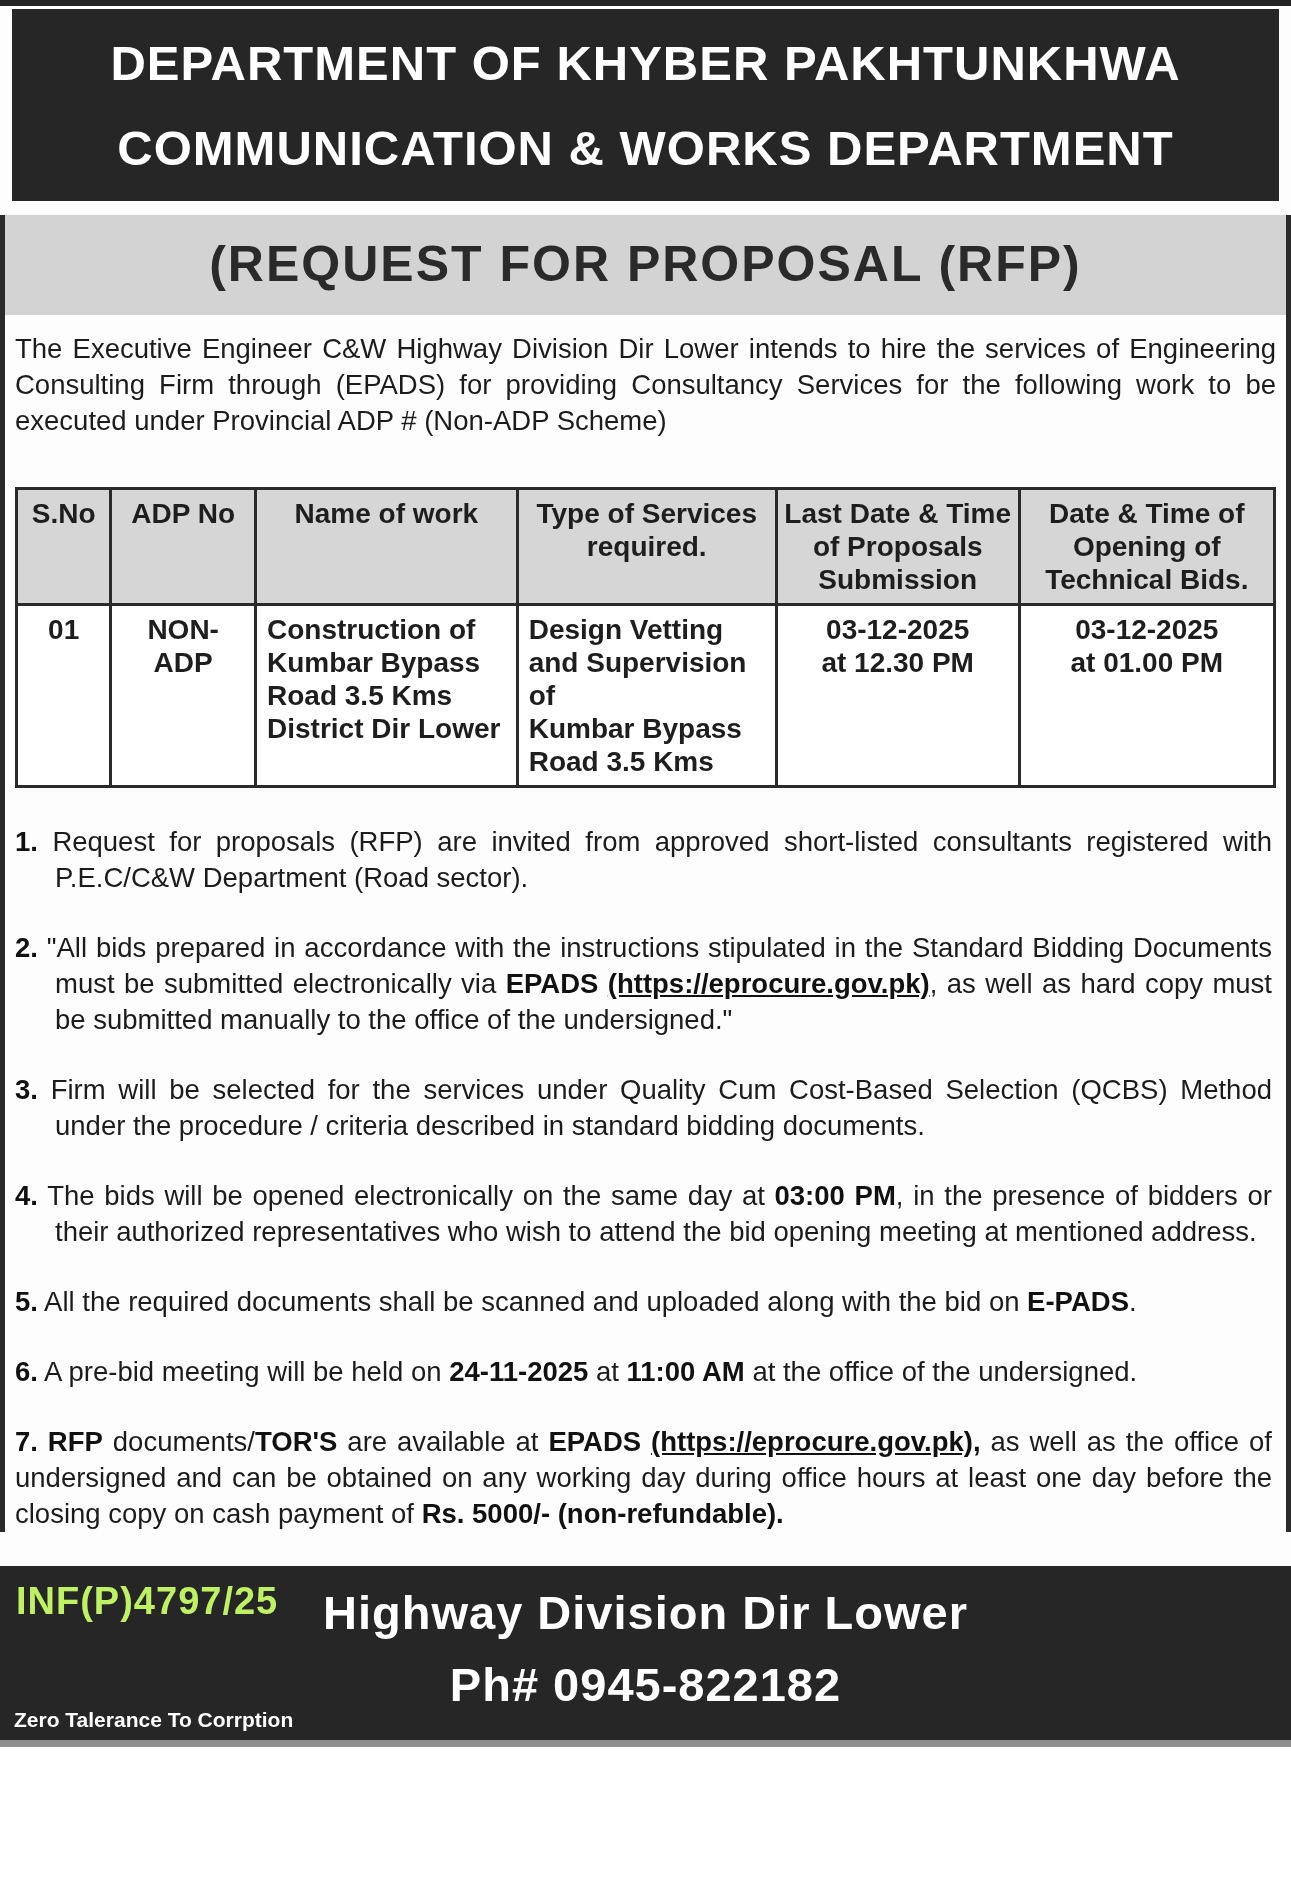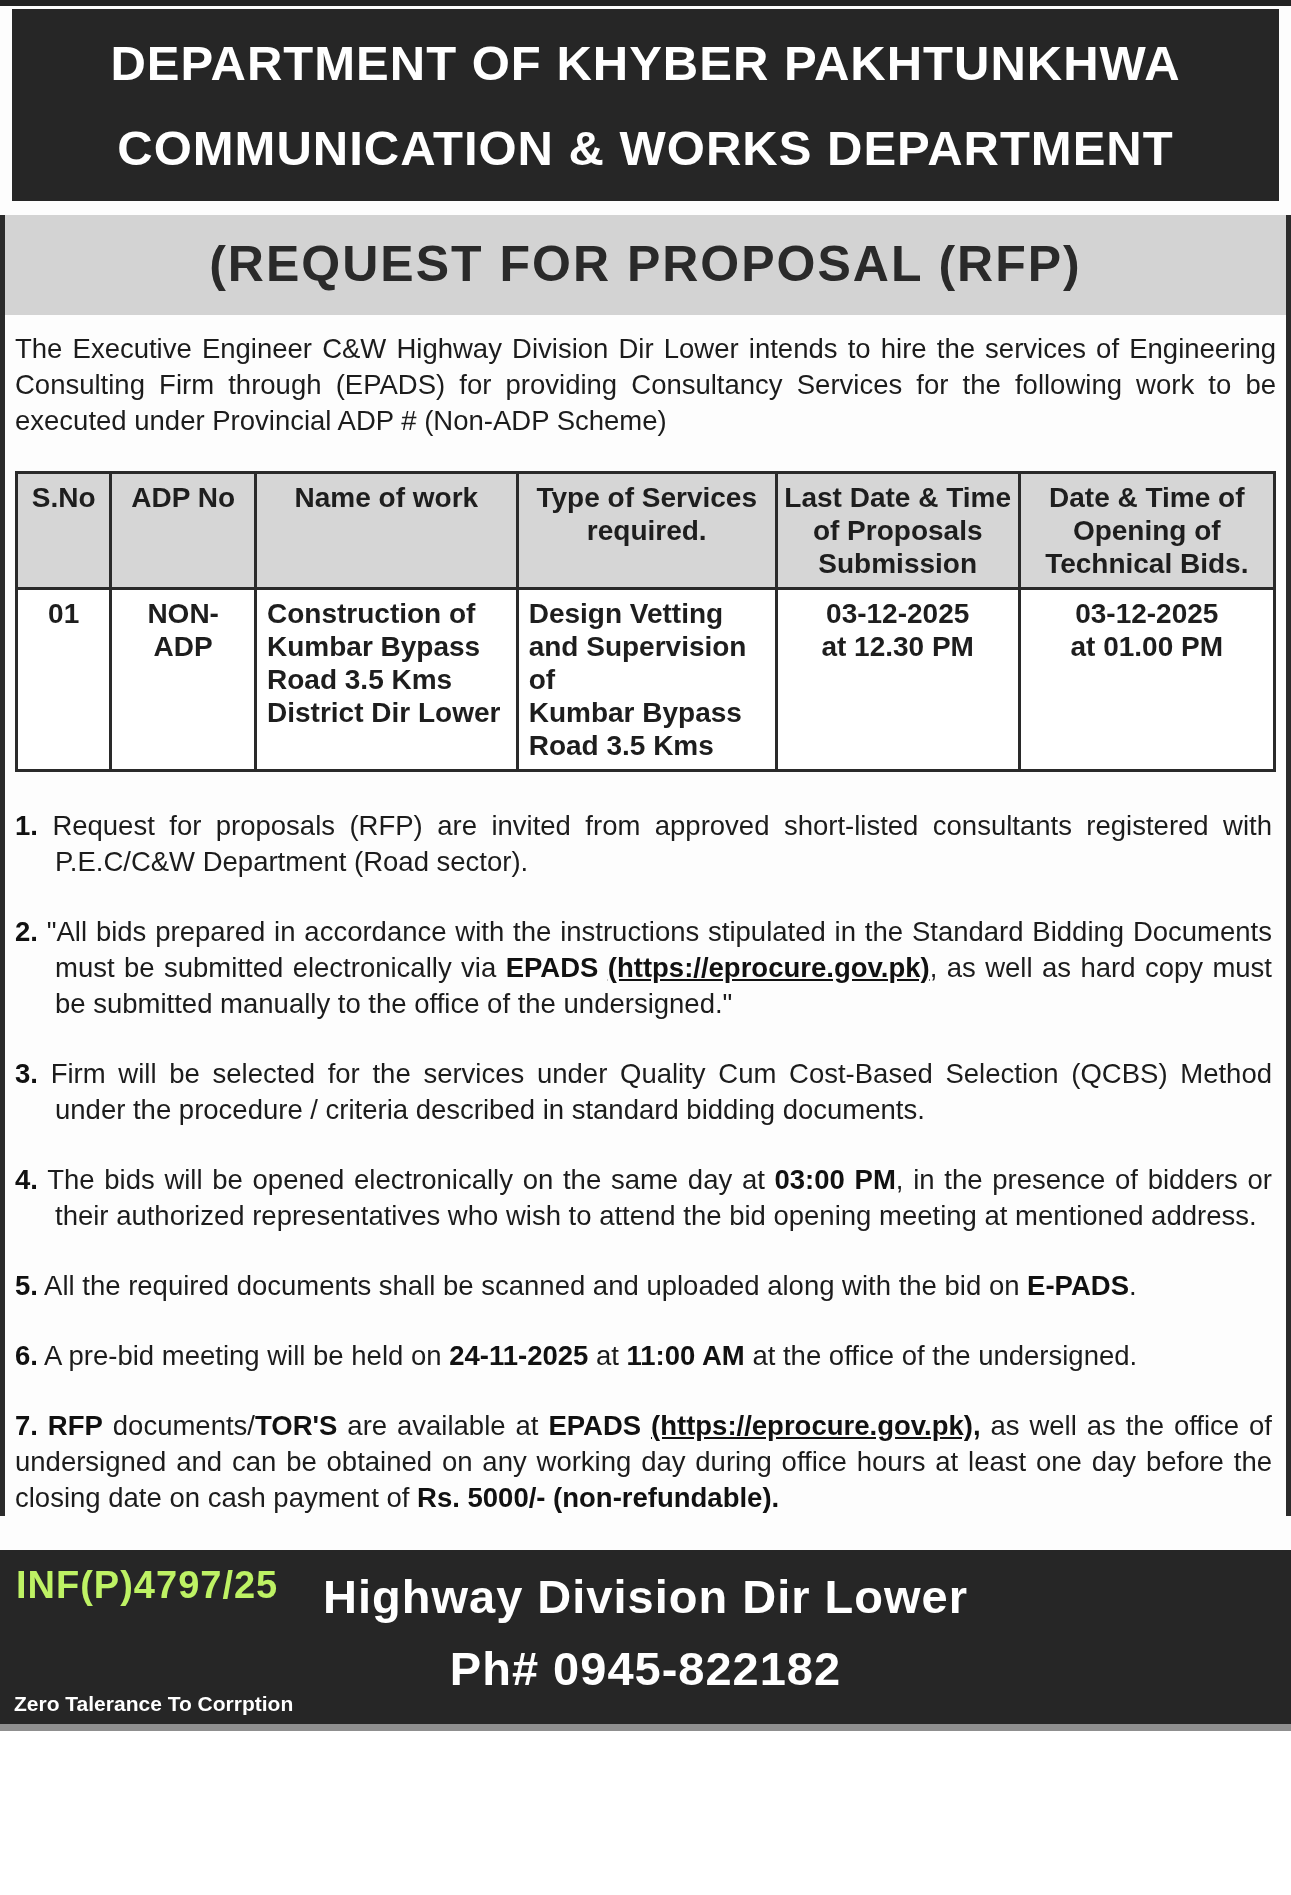--- a/index.html
+++ b/index.html
@@ -41,21 +41,21 @@
   }
 
   .intro {
     margin:16px 10px 0 10px;
     font-size:27.5px; line-height:36px;
     text-align:justify; color:#1c1c1c;
   }
 
   table.works {
     border-collapse:collapse;
-    margin:32px 10px 0 10px;
+    margin:48px 10px 0 10px;
     width:calc(100% - 20px);
     table-layout:fixed;
   }
   table.works th, table.works td {
     border:3px solid #2a2a2a;
     white-space:pre-line;
     font-size:28px; line-height:33px;
     color:#1e1e1e;
   }
   table.works th {
@@ -171,21 +171,21 @@
       </tbody>
     </table>
 
     <section class="notes">
       <p class="note"><b>1.</b><span> Request for proposals (RFP) are invited from approved short-listed consultants registered with P.E.C/C&amp;W Department (Road sector).</span></p>
       <p class="note"><b>2.</b><span> "All bids prepared in accordance with the instructions stipulated in the Standard Bidding Documents must be submitted electronically via </span><b>EPADS </b><b class="u">(https://eprocure.gov.pk)</b><span>, as well as hard copy must be submitted manually to the office of the undersigned."</span></p>
       <p class="note"><b>3.</b><span> Firm will be selected for the services under Quality Cum Cost-Based Selection (QCBS) Method under the procedure / criteria described in standard bidding documents.</span></p>
       <p class="note"><b>4.</b><span> The bids will be opened electronically on the same day at </span><b>03:00 PM</b><span>, in the presence of bidders or their authorized representatives who wish to attend the bid opening meeting at mentioned address.</span></p>
       <p class="note"><b>5.</b><span> All the required documents shall be scanned and uploaded along with the bid on </span><b>E-PADS</b><span>.</span></p>
       <p class="note"><b>6.</b><span> A pre-bid meeting will be held on </span><b>24-11-2025</b><span> at </span><b>11:00 AM</b><span> at the office of the undersigned.</span></p>
-      <p class="note flush"><b>7. RFP</b><span> documents/</span><b>TOR'S</b><span> are available at </span><b>EPADS </b><b class="u">(https://eprocure.gov.pk),</b><span> as well as the office of undersigned and can be obtained on any working day during office hours at least one day before the closing date on cash payment of </span><b>Rs. 5000/- (non-refundable).</b></p>
+      <p class="note flush"><b>7. RFP</b><span> documents/</span><b>TOR'S</b><span> are available at </span><b>EPADS </b><b class="u">(https://eprocure.gov.pk),</b><span> as well as the office of undersigned and can be obtained on any working day during office hours at least one day before the closing copy on cash payment of </span><b>Rs. 5000/- (non-refundable).</b></p>
     </section>
 
   </div>
 
   <footer class="footer">
     <div class="footer-ref">INF(P)4797/25</div>
     <div class="footer-center">
       <div class="footer-line">Highway Division Dir Lower</div>
       <div class="footer-line">Ph# 0945-822182</div>
     </div>

